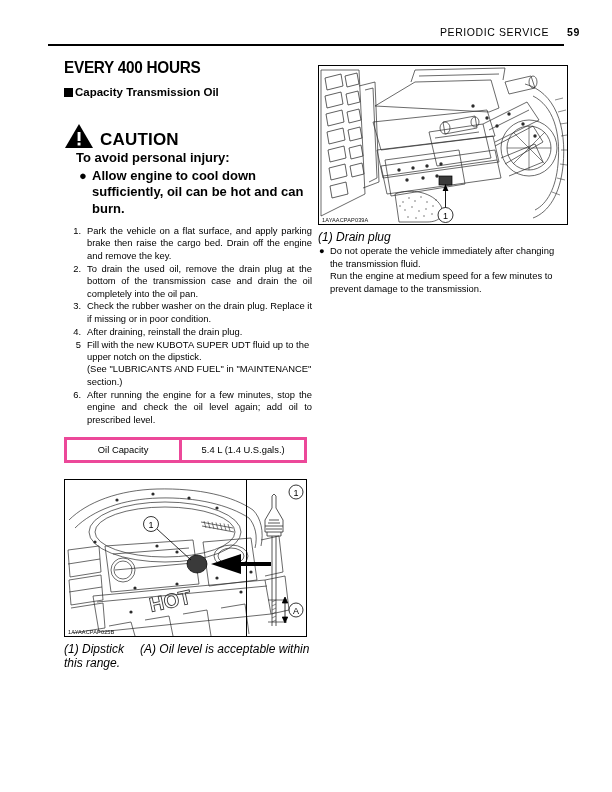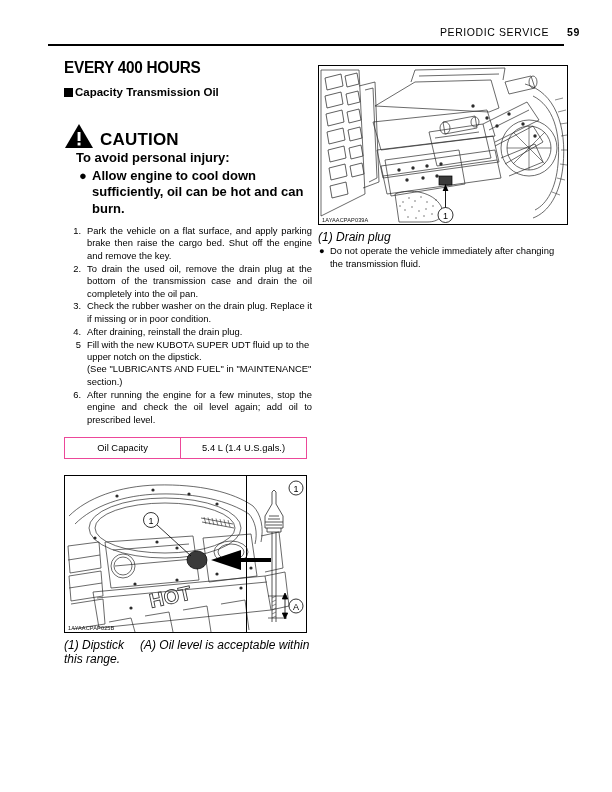--- a/index.html
+++ b/index.html
@@ -121,21 +121,21 @@
   ol.steps > li .txt .nojust { text-align: left; }
 
   
   table.cap {
     margin-top: 11px;
     border-collapse: collapse;
     width: 243px;
     font-size: 9.4px;
   }
   table.cap td {
-    border: 1px solid #ec4899;
+    border: 3px solid #ec4899;
     text-align: center;
     padding: 4px 2px 5px 2px;
   }
   table.cap td.k { width: 48%; }
 
   
   .fig {
     position: relative;
     border: 1.2px solid #000;
     background: #fff;
@@ -228,21 +228,21 @@
         <div class="bul">
           <span class="dot">●</span>
           <span>Allow engine to cool down sufficiently, oil can be hot and can burn.</span>
         </div>
       </div>
     </div>
 
     <ol class="steps">
       <li>
         <span class="num">1.</span>
-        <span class="txt">Park the vehicle on a flat surface, and apply parking brake then raise the cargo bed. Shut off the engine and remove the key.</span>
+        <span class="txt">Park the vehicle on a flat surface, and apply parking brake then raise the cargo bed. Drain off the engine and remove the key.</span>
       </li>
       <li>
         <span class="num">2.</span>
         <span class="txt">To drain the used oil, remove the drain plug at the bottom of the transmission case and drain the oil completely into the oil pan.</span>
       </li>
       <li>
         <span class="num">3.</span>
         <span class="txt nojust">Check the rubber washer on the drain plug. Replace it if missing or in poor condition.</span>
       </li>
       <li>
@@ -499,17 +499,18 @@
       </svg>
       <span class="fig-id">1AYAACPAP039A</span>
     </div>
 
     <div class="fig-cap">(1) Drain plug</div>
 
     <div class="imp-body">
       <span class="dot">●</span>
       <span class="lines">
         <span style="display:block">Do not operate the vehicle immediately after changing the transmission fluid.</span>
+        <span style="display:block">Run the engine at medium speed for a few minutes to prevent damage to the transmission.</span>
       </span>
     </div>
   </div>
 
 </div>
 
 </body></html>

